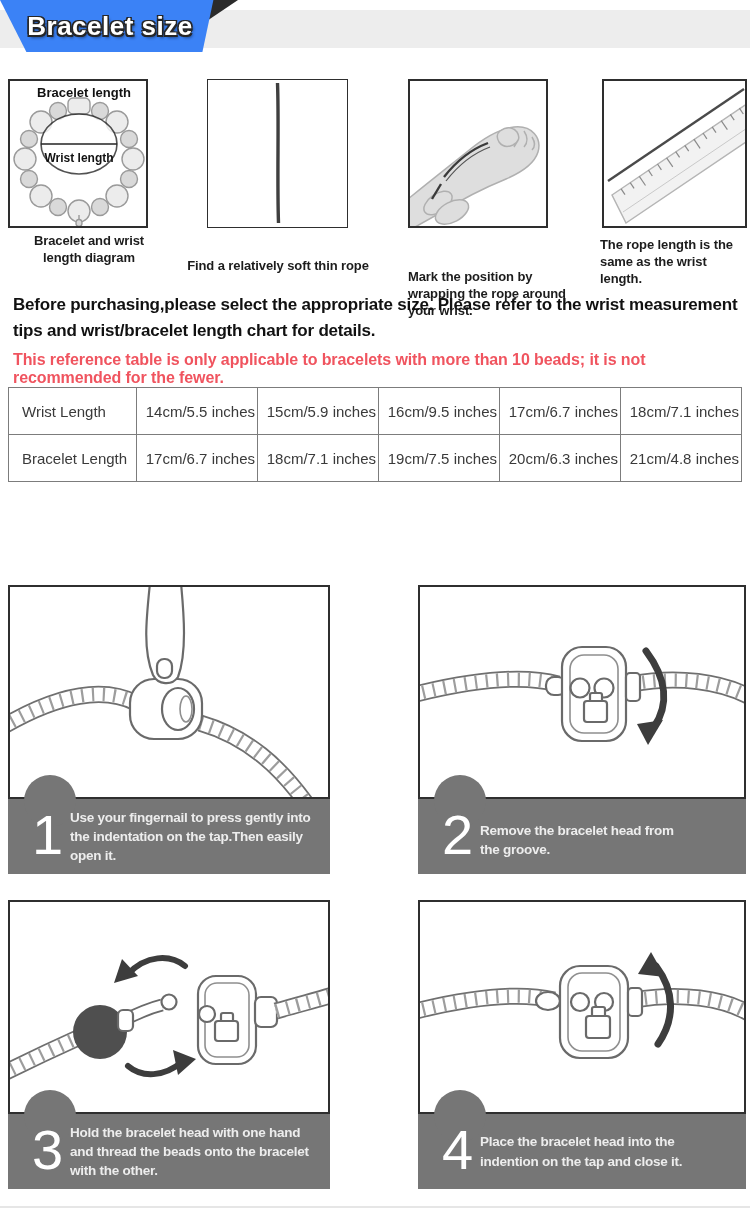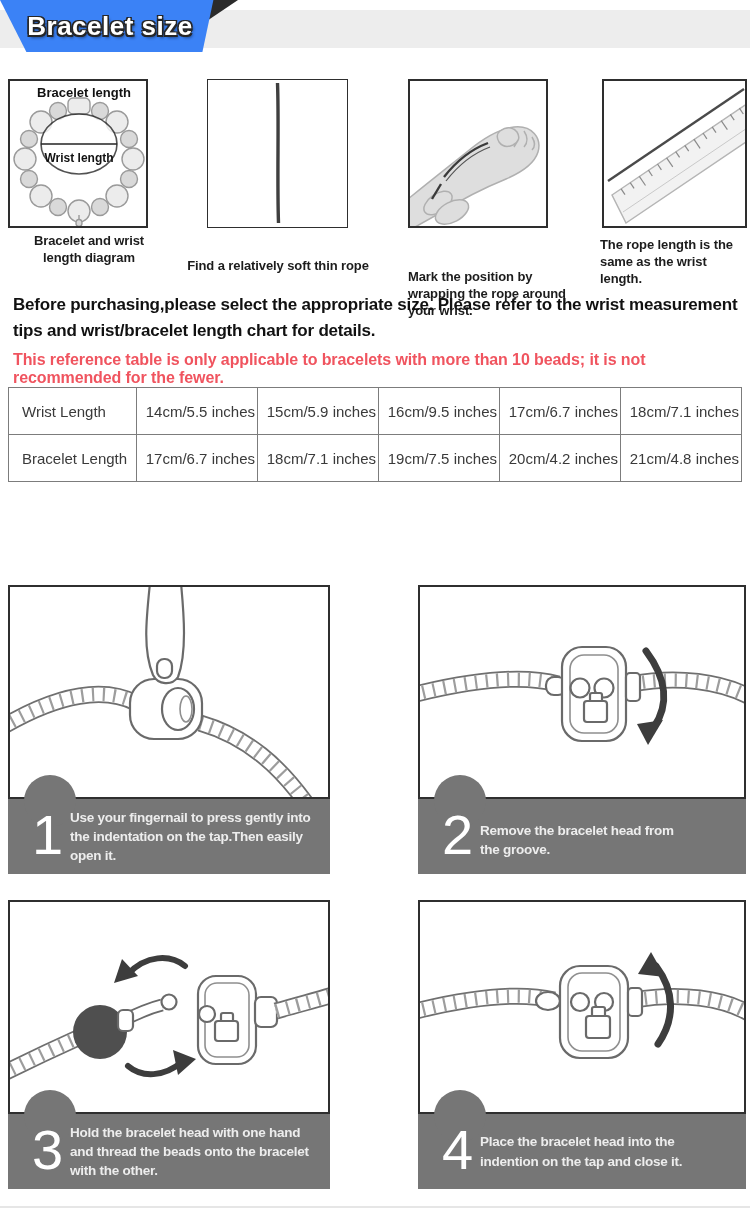--- a/index.html
+++ b/index.html
@@ -173,21 +173,21 @@
       <td>15cm/5.9 inches</td>
       <td>16cm/9.5 inches</td>
       <td>17cm/6.7 inches</td>
       <td>18cm/7.1 inches</td>
     </tr>
     <tr>
       <td class="hd">Bracelet Length</td>
       <td>17cm/6.7 inches</td>
       <td>18cm/7.1 inches</td>
       <td>19cm/7.5 inches</td>
-      <td>20cm/4.2 inches</td>
+      <td>20cm/6.3 inches</td>
       <td>21cm/4.8 inches</td>
     </tr>
   </tbody>
     </table>
 
 
   <div class="panel" style="left:8px;top:585px;">
     <div class="illus">
       <svg width="318" height="210" viewBox="0 0 318 210">
         <g>

